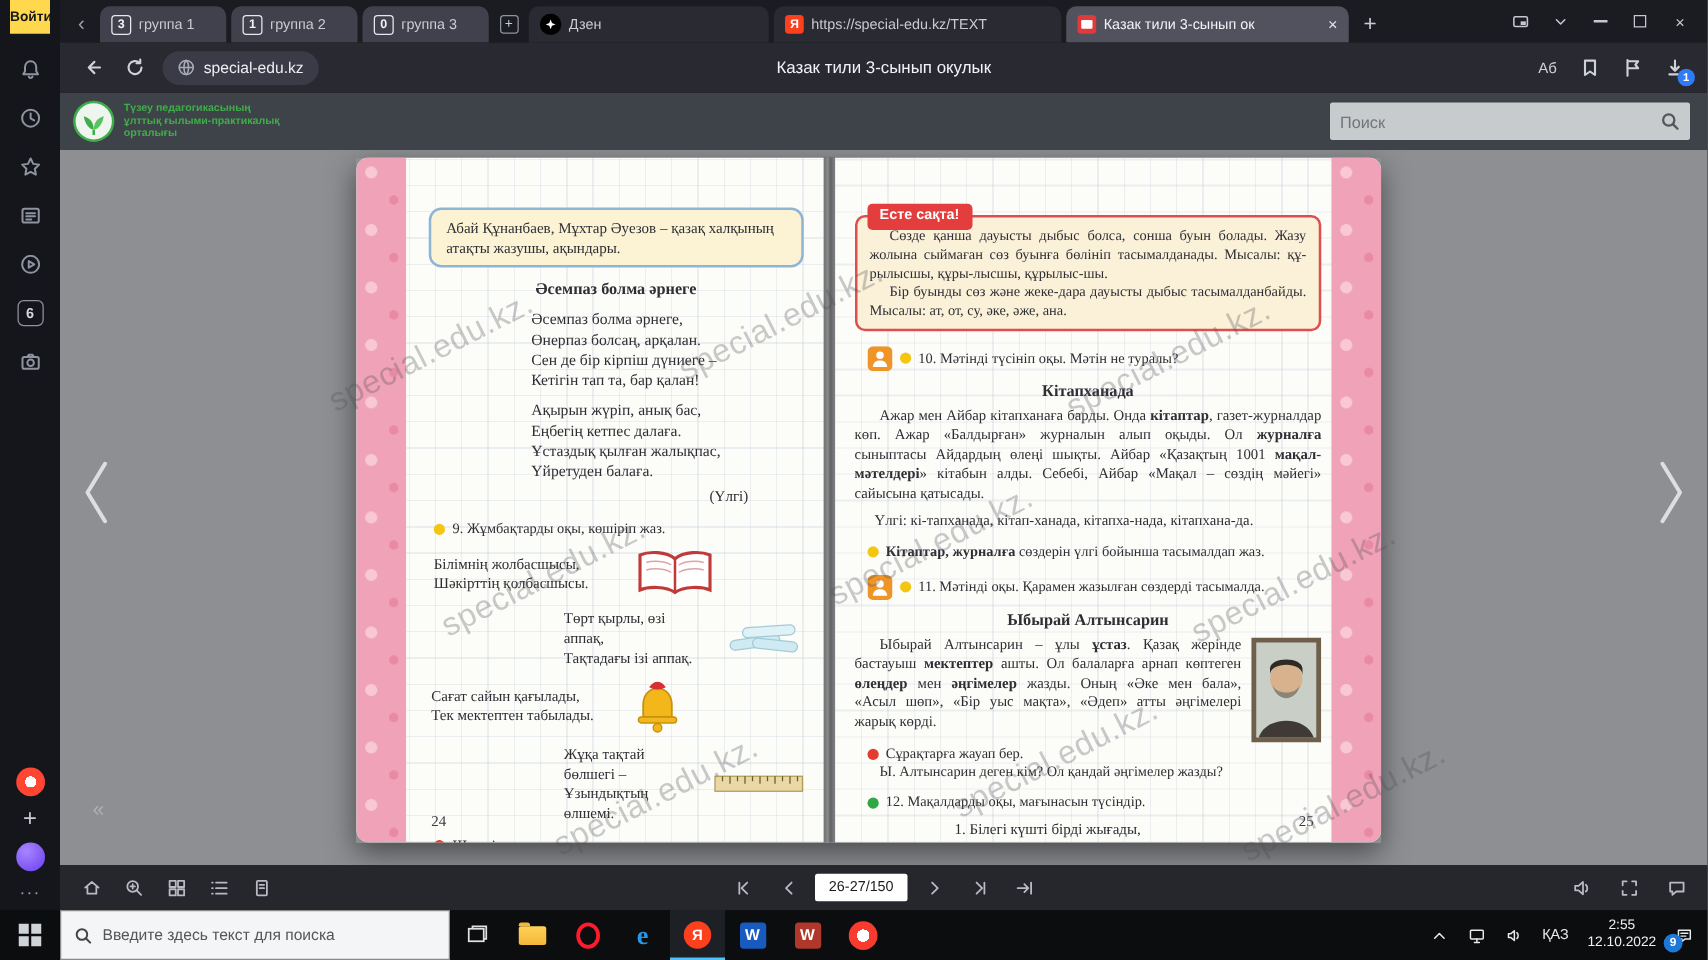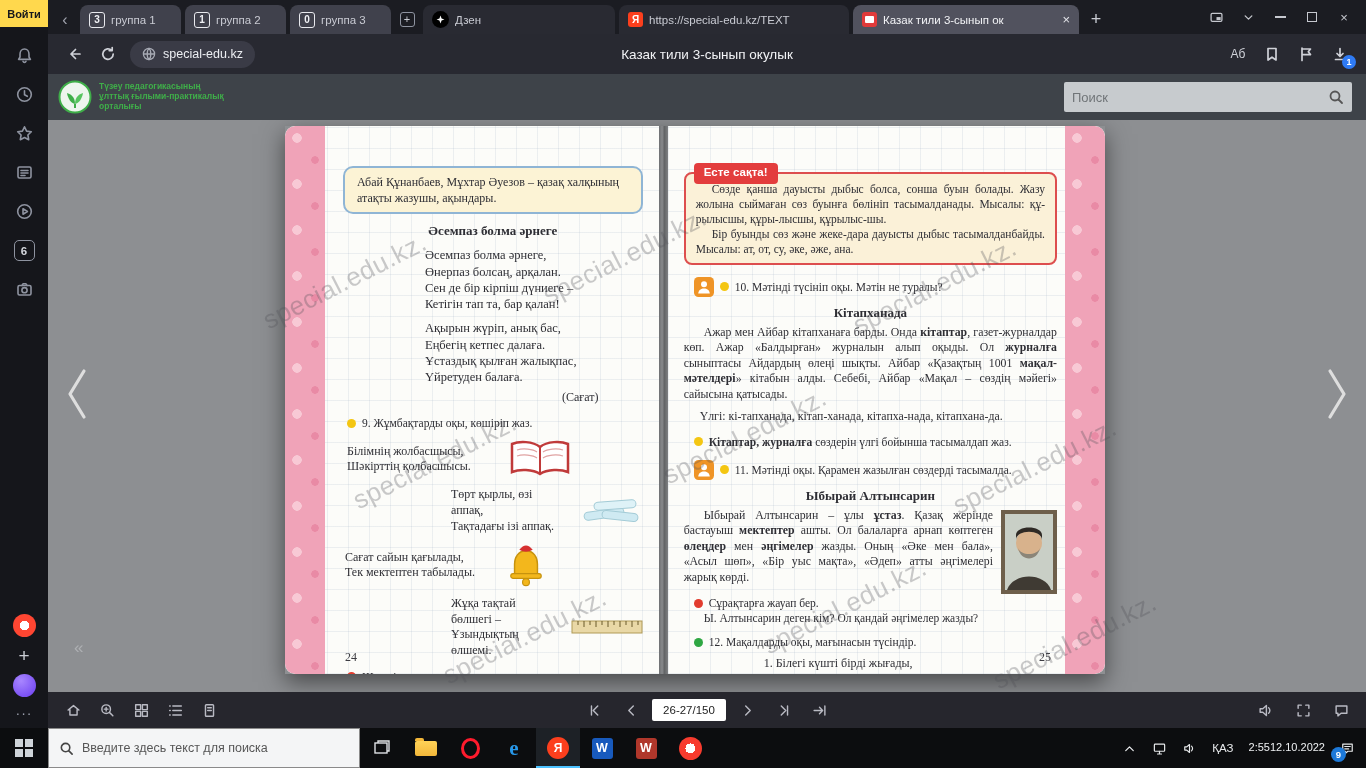--- a/index.html
+++ b/index.html
@@ -1,21 +1,21 @@
 <!DOCTYPE html>
 <html><head>
 <meta charset="utf-8">
 <style>
 *{margin:0;padding:0;box-sizing:border-box}
 html,body{width:1366px;height:768px;overflow:hidden}
 body{font-family:"Liberation Sans",sans-serif;background:#101114;position:relative}
 
 
 .sidebar{position:absolute;left:0;top:0;width:48px;height:728px;background:#15161b;z-index:40;display:flex;flex-direction:column;align-items:center}
-.login-btn{width:48px;height:27px;border:0;background:#ffd84d;color:#17181c;font:bold 11px "Liberation Sans",sans-serif;cursor:pointer}
+.login-btn{width:32px;height:27px;border:0;background:#ffd84d;color:#17181c;font:bold 11px "Liberation Sans",sans-serif;cursor:pointer}
 .sb-icons{display:flex;flex-direction:column;align-items:center;margin-top:10px;gap:2px}
 .sbtn{width:44px;height:37px;display:flex;align-items:center;justify-content:center}
 .sbtn svg{width:19px;height:19px;fill:none;stroke:#8e93a0;stroke-width:1.6;stroke-linecap:round;stroke-linejoin:round}
 .counter-badge{width:21px;height:21px;border:1.5px solid #8e93a0;border-radius:5px;color:#d4d7dd;font-size:11.5px;font-weight:bold;display:flex;align-items:center;justify-content:center}
 .sb-bottom{margin-top:auto;display:flex;flex-direction:column;align-items:center;gap:9px;margin-bottom:8px}
 .ic-round{width:23px;height:23px;border-radius:50%}
 .ic-ylogo{background:radial-gradient(circle,#fff 0 4.5px,#ff4632 4.5px 12px)}
 .ic-plus-t{color:#c9ccd3;font-size:19px;line-height:1}
 .ic-alice{background:radial-gradient(circle at 35% 30%,#a886ff,#6a3df0)}
 .ic-more{color:#9a9eab;font-size:14px;letter-spacing:1px;line-height:1}
@@ -154,21 +154,21 @@
 .ic-opera{width:19px;height:21px;border:3.2px solid #ff1b2d;border-radius:50%}
 .ic-edge{color:#2797e8;font-size:21px;font-weight:bold;font-family:"Liberation Serif",serif;line-height:1}
 .ic-ya{width:22px;height:22px;border-radius:50%;background:#fc3f1d;color:#fff;font-size:12px;font-weight:bold;display:flex;align-items:center;justify-content:center}
 .ic-word{width:21px;height:21px;border-radius:3px;background:#185abd;color:#fff;font-size:12.5px;font-weight:bold;display:flex;align-items:center;justify-content:center}
 .ic-word2{background:#b0372b}
 .ic-ybro{width:23px;height:23px;border-radius:50%;background:radial-gradient(circle,#fff 0 5px,#f83b2e 5px 12px)}
 .tray{margin-left:auto;display:flex;align-items:center;gap:1px;padding-right:4px}
 .traybtn{height:40px;display:flex;align-items:center;justify-content:center;padding:0 7px;color:#e8eaec;position:relative}
 .traybtn svg{width:15px;height:15px;fill:none;stroke:#e8eaec;stroke-width:1.5;stroke-linecap:round;stroke-linejoin:round}
 .lang{font-size:11.5px}
-.clock{display:flex;flex-direction:row;align-items:center;justify-content:center;line-height:1.25;font-size:11px;color:#eef0f2}
+.clock{display:flex;flex-direction:column;align-items:center;justify-content:center;line-height:1.25;font-size:11px;color:#eef0f2}
 .nbadge{position:absolute;left:-2px;bottom:6px;min-width:15px;height:15px;border-radius:8px;background:#1d79d9;color:#fff;font-size:9.5px;font-weight:bold;display:flex;align-items:center;justify-content:center;padding:0 3px}
 b{font-weight:bold}
 </style>
 </head>
 <body>
 
 <div class="screen">
 
   <div class="sidebar">
     <button class="login-btn">Войти</button>
@@ -365,21 +365,21 @@
             <div class="intro-box">Абай Құнанбаев, Мұхтар Әуезов – қазақ халқының атақты жазушы, ақындары.</div>
             <div class="poem-title">Әсемпаз болма әрнеге</div>
             <div class="stanza">Әсемпаз болма әрнеге,
 Өнерпаз болсаң, арқалан.
 Сен де бір кірпіш дүниеге –
 Кетігін тап та, бар қалан!</div>
             <div class="stanza">Ақырын жүріп, анық бас,
 Еңбегің кетпес далаға.
 Ұстаздық қылған жалықпас,
 Үйретуден балаға.</div>
-            <div class="poem-author">(Сағат)</div>
+            <div class="poem-author">(Үлгі)</div>
             <div class="task-row">
               <span class="dot dot-y"></span>
               <span>9. Жұмбақтарды оқы, көшіріп жаз.</span>
             </div>
             <div class="riddles">
               <div class="riddle r1">
                 <span class="rtext">Білімнің жолбасшысы,
 Шәкірттің қолбасшысы.</span>
                 <span class="rimg">
                     <svg width="66" height="40" viewBox="0 0 66 40">

